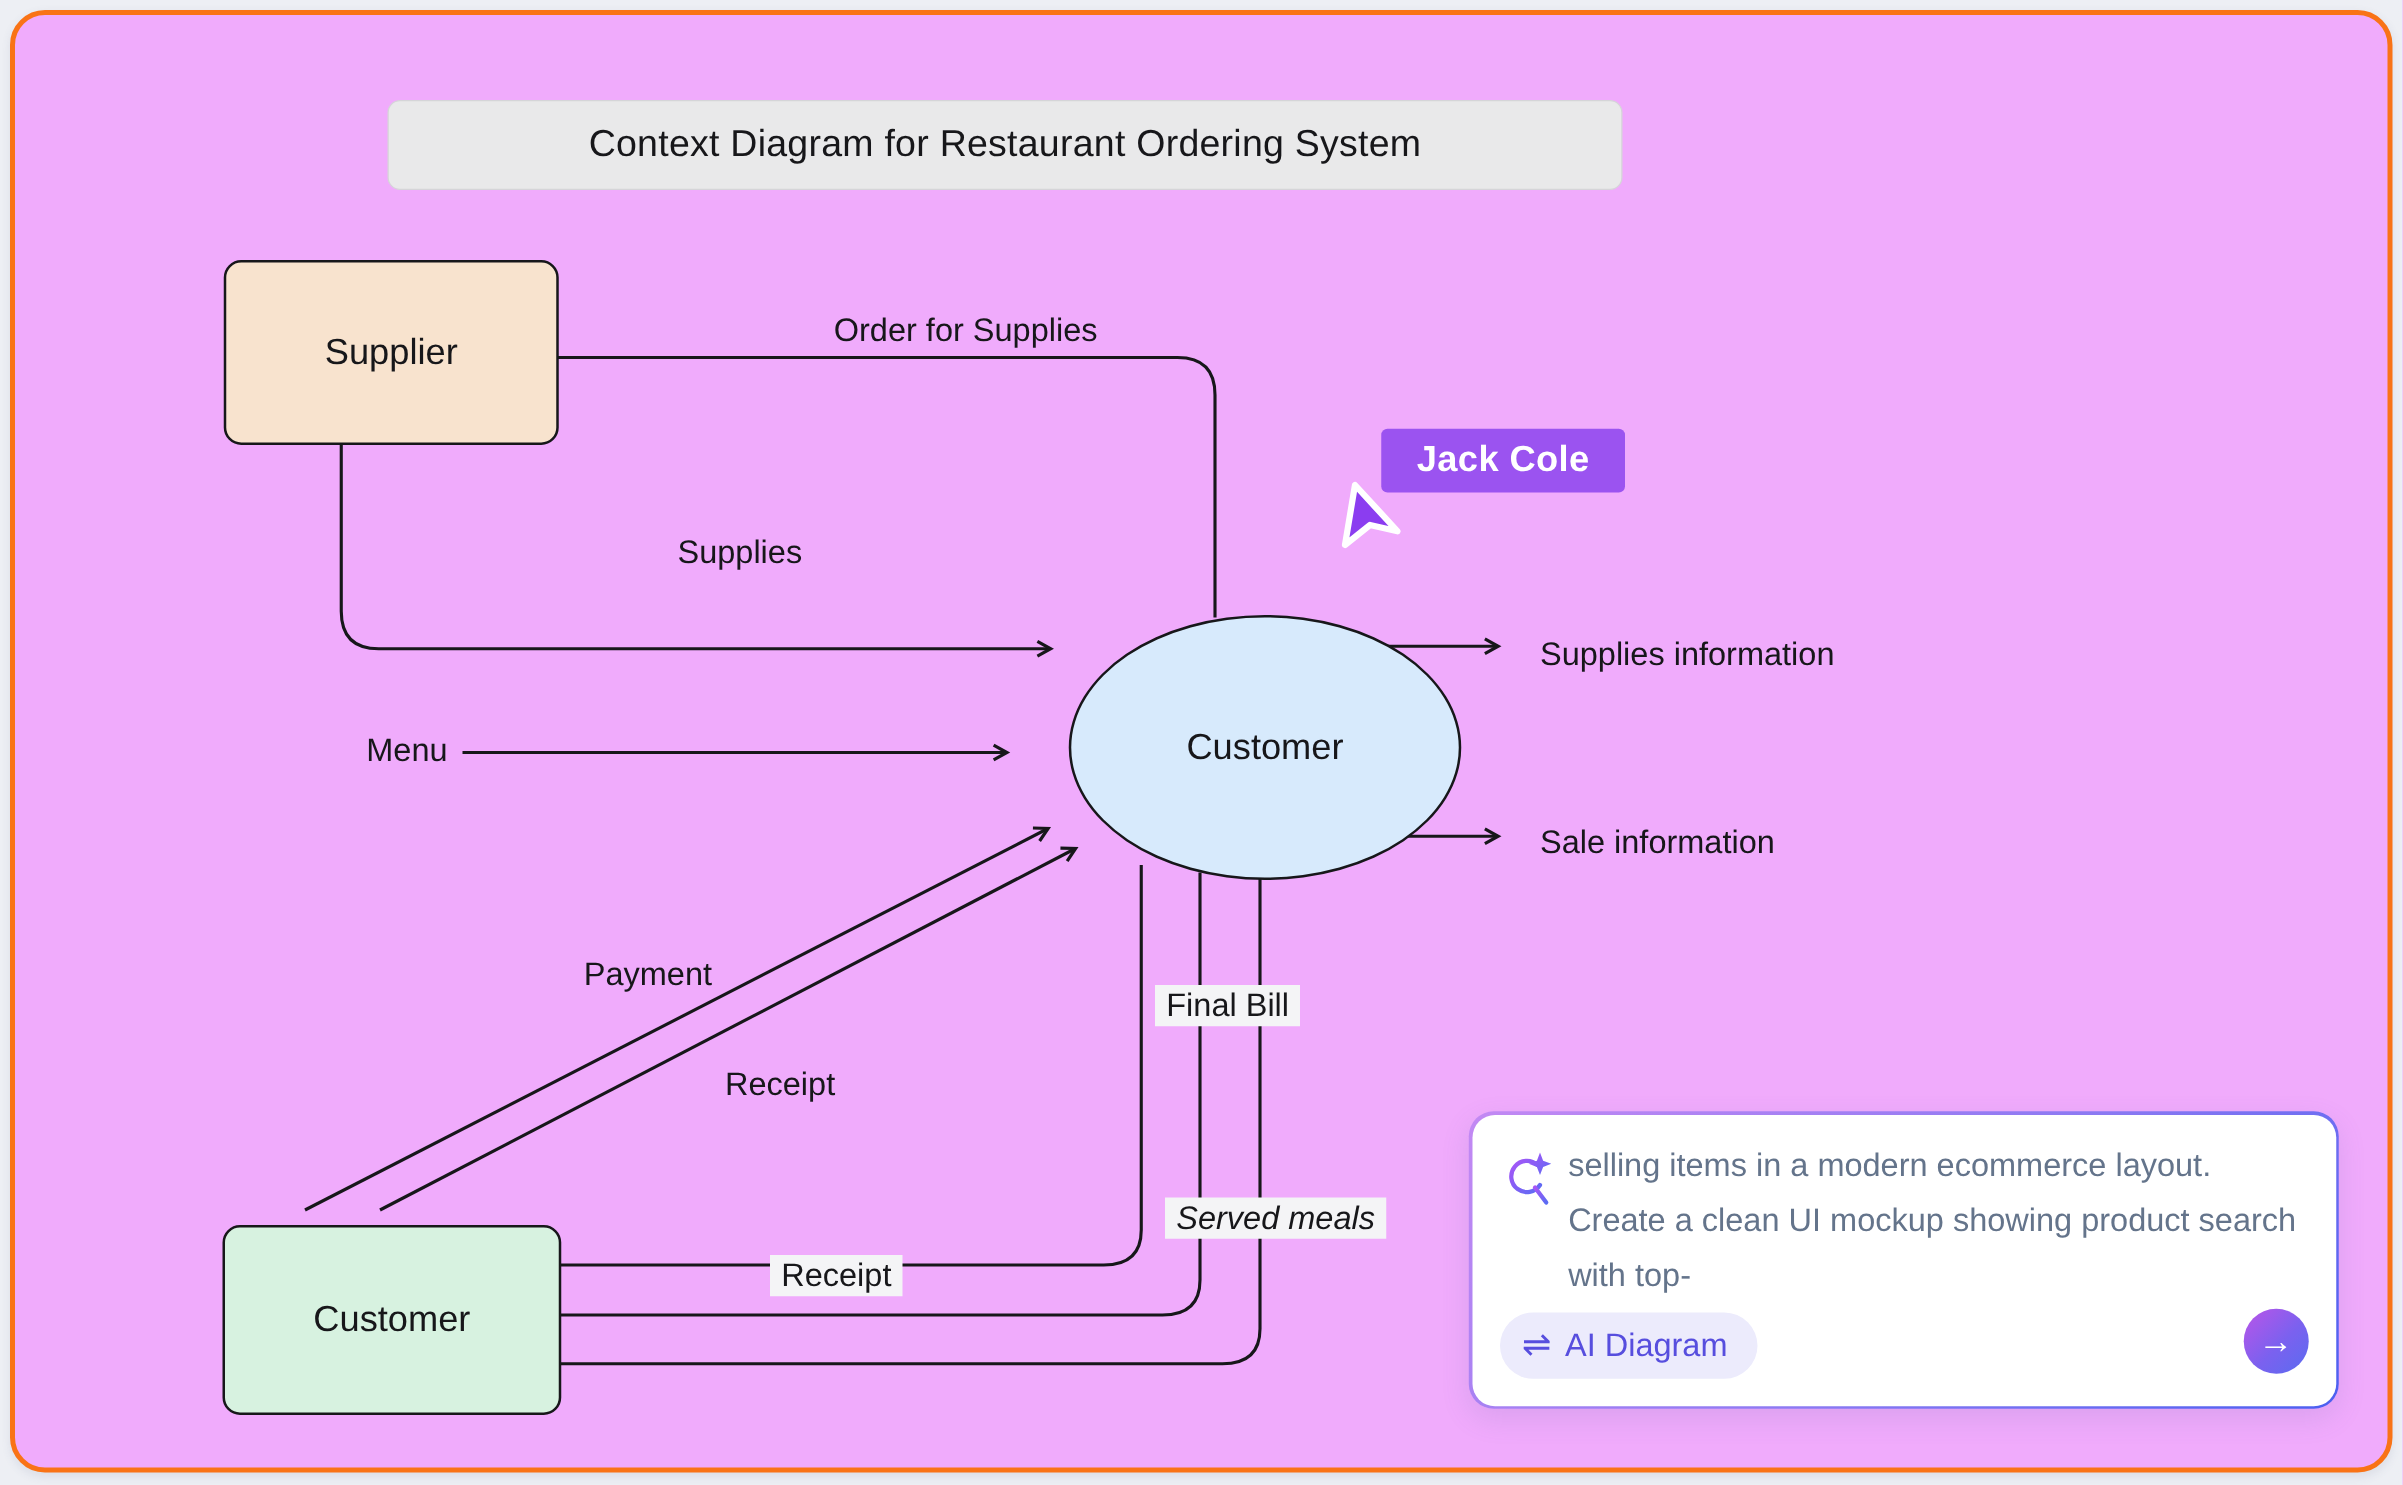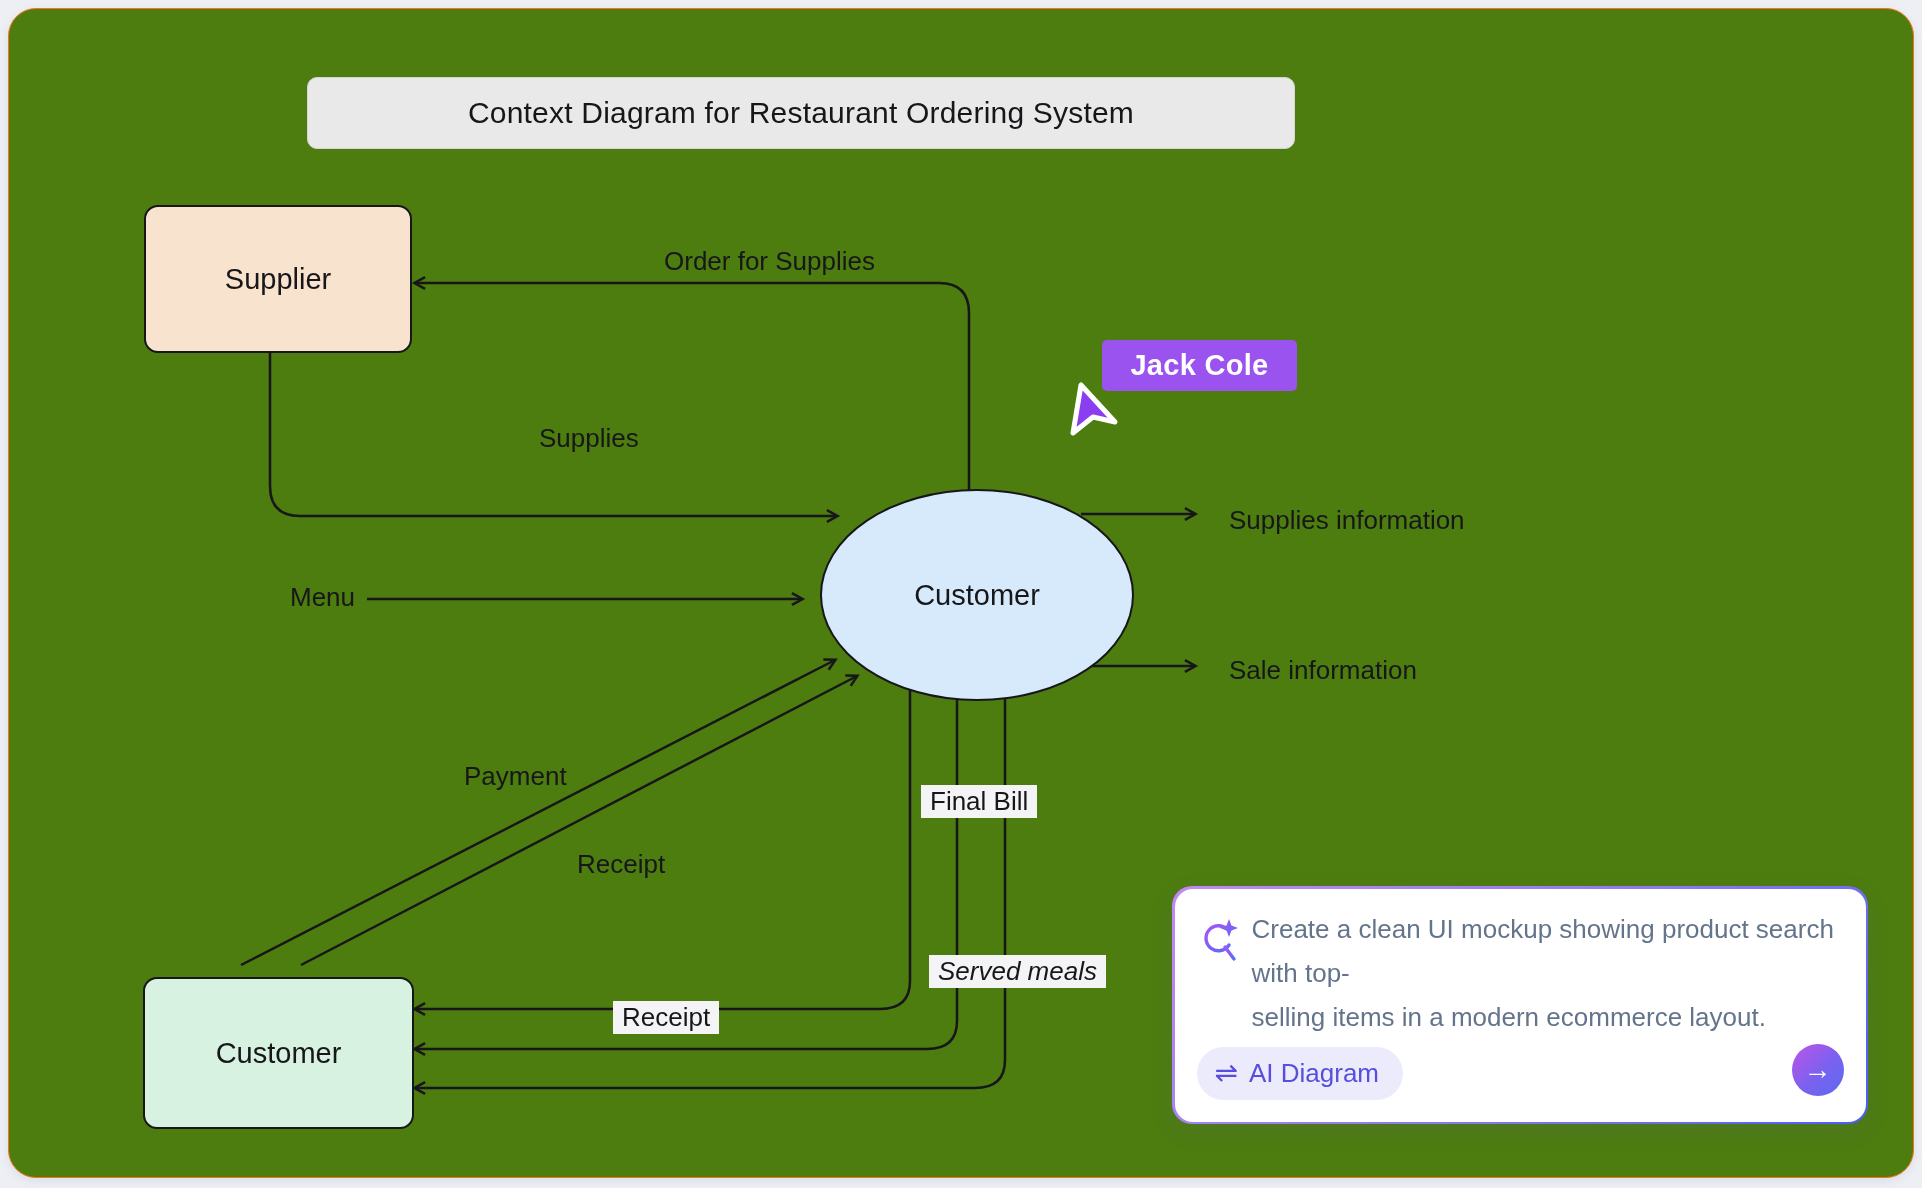--- a/index.html
+++ b/index.html
@@ -1,35 +1,35 @@
 <!DOCTYPE html>
 <html><head>
 <meta charset="utf-8">
 <style>
   * { margin:0; padding:0; box-sizing:border-box; }
   html,body { width:1922px; height:1188px; }
   body { background:#edeff4; font-family:"Liberation Sans","DejaVu Sans",sans-serif; color:#17171a; overflow:hidden; }
 
   .canvas-panel{
     position:absolute; left:8px; top:8px; width:1906px; height:1170px;
-    background:#4d7c0f; border:1px solid #f97316; border-radius:28px;
+    background:#f0abfc; border:4px solid #f97316; border-radius:28px;
     box-shadow:0 3px 8px rgba(70,80,120,.10);
   }
   .layer{ position:absolute; inset:0; }
 
   
   .title-box{
     position:absolute; left:298px; top:68px; width:988px; height:72px;
     background:#e9e9ea; border:1px solid #d5d5d8; border-radius:10px;
     display:flex; align-items:center; justify-content:center;
     font-size:30px; letter-spacing:.2px;
   }
   .node{
     position:absolute; display:flex; align-items:center; justify-content:center;
-    border:2.4px solid #17171a; font-size:29px;
+    border:2.4px solid #17171a; font-size:29px;margin-left:32px;
   }
   .node-supplier{ left:135px; top:196px; width:268px; height:148px; background:#f8e3ce; border-radius:14px; }
   .node-process { left:811px; top:480px; width:314px; height:212px; background:#d7eafc; border-radius:50%; }
   .node-customer{ left:134px; top:968px; width:271px; height:152px; background:#d7f2e0; border-radius:14px; }
 
   
   .edge-label{ position:absolute; font-size:26px; white-space:nowrap; }
   .edge-label.gap{ background:#f4f4f6; padding:1px 9px;text-align:center; }
   .lbl-order   { left:655px; top:237px; }
   .lbl-supplies{ left:494px; top:414px;margin-left:36px; }
@@ -135,22 +135,22 @@
           <linearGradient id="icg" x1="0" y1="0" x2="1" y2="1">
             <stop offset="0" stop-color="#a855f7"></stop>
               <stop offset="1" stop-color="#5b6cf3"></stop>
           </linearGradient>
         </defs>
         <path d="M27 11 A12.5 12.5 0 1 0 29 27" fill="none" stroke="url(#icg)" stroke-width="3.4" stroke-linecap="round"></path>
         <line x1="25" y1="29" x2="34" y2="41" stroke="url(#icg)" stroke-width="3.4" stroke-linecap="round"></line>
         <path d="M29 1 L31.5 7.5 L38 10 L31.5 12.5 L29 19 L26.5 12.5 L20 10 L26.5 7.5 Z" fill="url(#icg)"></path>
       </svg>
       <div class="ai-prompt-text">
+        <div>selling items in a modern ecommerce layout.</div>
         <div>Create a clean UI mockup showing product search with top-</div>
-        <div>selling items in a modern ecommerce layout.</div>
       </div>
       <button class="ai-diagram-btn">
         <span class="swap-glyph">⇌</span>
         <span>AI Diagram</span>
       </button>
       <button class="ai-submit-btn">
         <span>→</span>
       </button>
     </div>
   </div>

